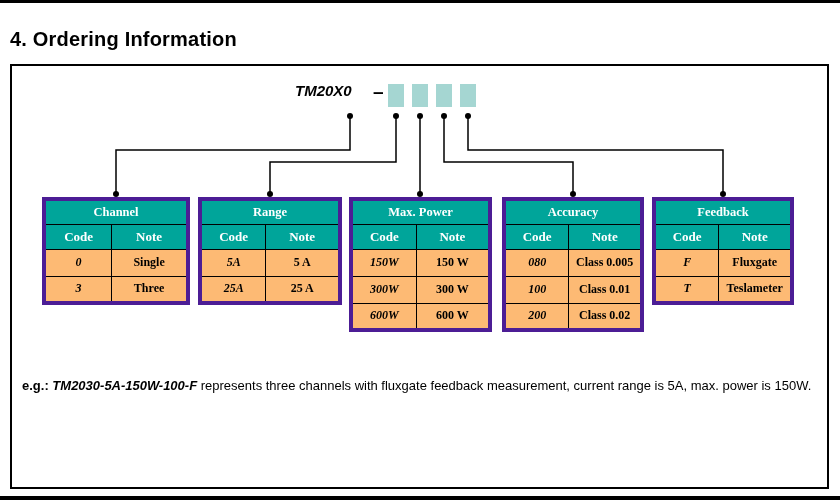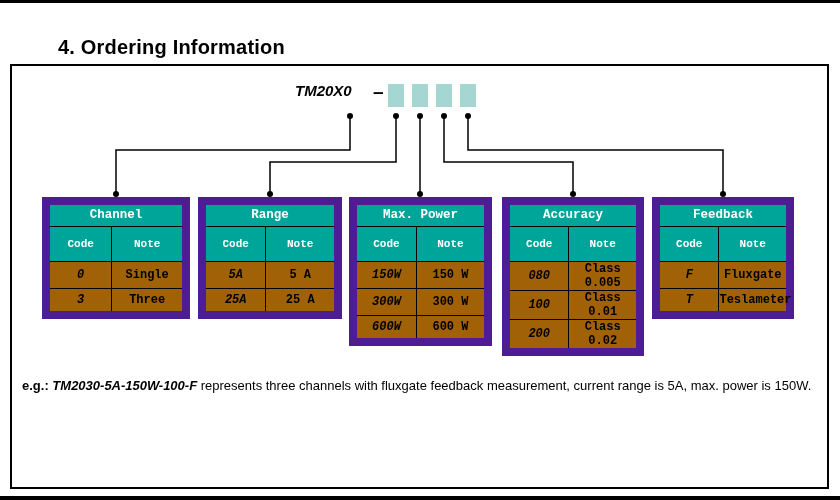--- a/index.html
+++ b/index.html
@@ -3,37 +3,37 @@
 <meta charset="utf-8">
 <style>
   * { box-sizing: border-box; }
   html, body { margin: 0; padding: 0; background: #fff; }
   body { font-family: "Liberation Sans", sans-serif; color: #000; }
   .page { position: relative; width: 840px; height: 500px; background: #fff; overflow: hidden; }
 
   .edge-top { position: absolute; left: 0; top: 0; width: 840px; height: 3px; background: #000; }
   .edge-bottom { position: absolute; left: 0; bottom: 0; width: 840px; height: 4px; background: #000; }
 
-  .section-title { position: absolute; left: 10px; top: 36px; font-size: 20px; font-weight: bold; letter-spacing: 0.2px; margin-left: 48px; }
+  .section-title { position: absolute; left: 10px; top: 28px; font-size: 20px; font-weight: bold; letter-spacing: 0.2px; }
 
   .panel { position: absolute; left: 10px; top: 64px; width: 819px; height: 425px; border: 2px solid #000; background: #fff; }
 
   .model-label { position: absolute; left: 283px; top: 16px; font-size: 15px; font-weight: bold; font-style: italic; }
   .model-dash { position: absolute; left: 361px; top: 15px; font-size: 19px; font-weight: bold; }
   .ph { position: absolute; top: 18px; width: 16px; height: 23px; background: #A5D6D2; }
   .ph1 { left: 376px; } .ph2 { left: 400px; } .ph3 { left: 424px; } .ph4 { left: 448px; }
 
   svg.connectors { position: absolute; left: 0; top: 0; width: 815px; height: 421px; pointer-events: none; }
   svg.connectors polyline { fill: none; stroke: #000; stroke-width: 1.5; }
   svg.connectors circle { fill: #000; stroke: none; }
 
-  table.code-table { position: absolute; border-collapse: collapse; table-layout: fixed; background: #a16207; border: 8px solid #4c1d95; font-family: Liberation Mono, monospace; }
+  table.code-table { position: absolute; border-collapse: collapse; table-layout: fixed; background: #fdba74; border: 4px solid #4c1d95; font-family: Liberation Serif, serif; }
   table.code-table th, table.code-table td { border: 1px solid #000; text-align: center; vertical-align: middle; padding: 0; }
   table.code-table th.ttl { background: #00A59A; color: #fff; height: 25px; font-size: 12.5px; font-weight: bold; }
-  table.code-table th.col { background: #00A59A; color: #fff; height: 35px; font-size: 11px; font-weight: bold; }
+  table.code-table th.col { background: #00A59A; color: #fff; height: 25px; font-size: 13px; font-weight: bold; }
   table.code-table td { height: 27px; font-size: 12px; font-weight: bold; }
   table.code-table td.code { font-style: italic; }
   col.c-code { width: 47%; } col.c-note { width: 53%; }
 
   .t-channel  { left: 30px;  top: 131px; width: 148px; }
   .t-range    { left: 186px; top: 131px; width: 144px; }
   .t-power    { left: 337px; top: 131px; width: 143px; }
   .t-accuracy { left: 490px; top: 131px; width: 142px; }
   .t-feedback { left: 640px; top: 131px; width: 142px; }
 

